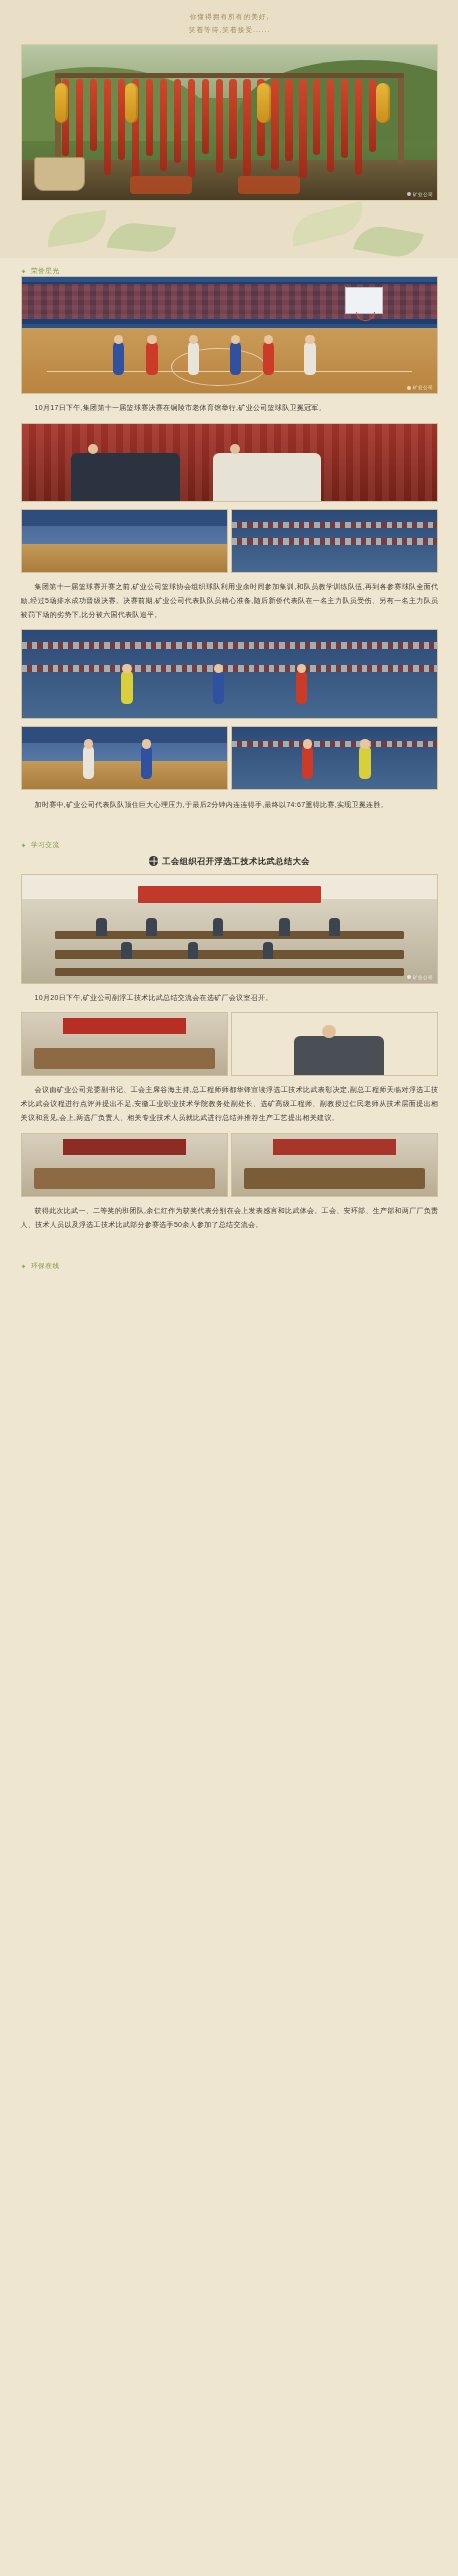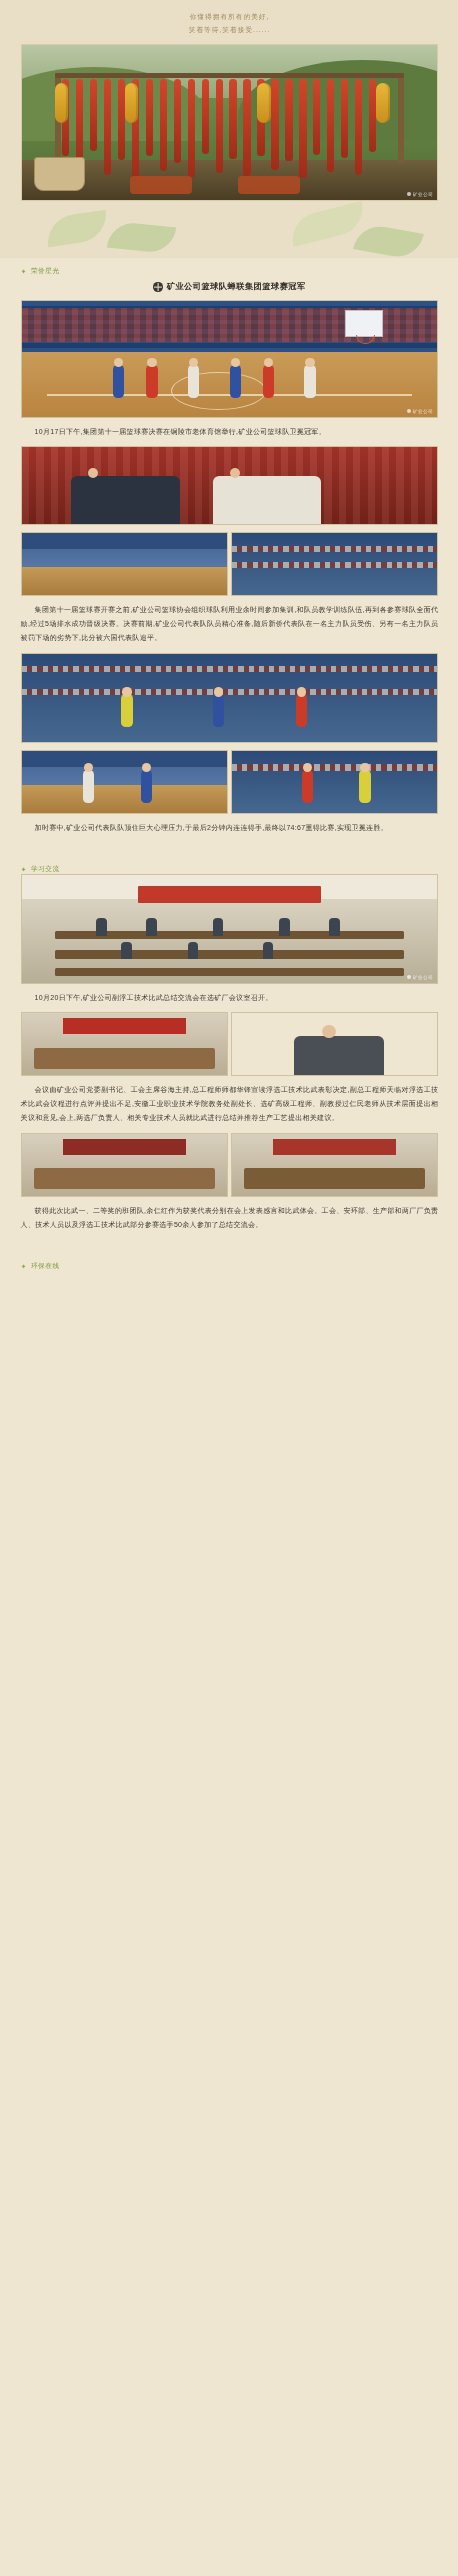--- a/index.html
+++ b/index.html
@@ -264,24 +264,20 @@
       <div class="leaf l3" style="left:289px;top:9.3px;transform:rotate(-14deg);"></div>
       <div class="leaf l2" style="left:355px;top:27px;transform:rotate(10deg);"></div>
     </div>
   </div>
 
   <div class="sec-tag">
     <span class="star">✦</span>
     <span>荣誉星光</span>
   </div>
 
-  <div class="sec-title">
-    <span class="bicon"></span>
-    <span>矿业公司篮球队蝉联集团篮球赛冠军</span>
-  </div>
 
   <div class="photo gym">
     <div class="stand"></div>
     <div class="seats"></div>
     <div class="floor"></div>
     <div class="line"></div>
     <div class="circle"></div>
     <div class="hoop"></div>
     <div class="ply" style="left:22%;background:#2f51a0;"></div>
     <div class="ply" style="left:30%;background:#cc3a28;"></div>
@@ -345,20 +341,24 @@
 
   <div class="textbox">加时赛中,矿业公司代表队队顶住巨大心理压力,于最后2分钟内连连得手,最终以74:67重得比赛,实现卫冕连胜。</div>
 
   <div class="footer-gap"></div>
 
   <div class="sec-tag">
     <span class="star">✦</span>
     <span>学习交流</span>
   </div>
 
+  <div class="sec-title">
+    <span class="bicon"></span>
+    <span>工会组织召开浮选工技术比武总结大会</span>
+  </div>
 
   <div class="photo conf">
     <div class="ceil"></div>
     <div class="banner"></div>
     <div class="tablerow" style="top:52%;"></div>
     <div class="tablerow" style="top:70%;"></div>
     <div class="tablerow" style="top:86%;"></div>
     <div class="person" style="left:18%;top:40%;"></div>
     <div class="person" style="left:30%;top:40%;"></div>
     <div class="person" style="left:46%;top:40%;"></div>

